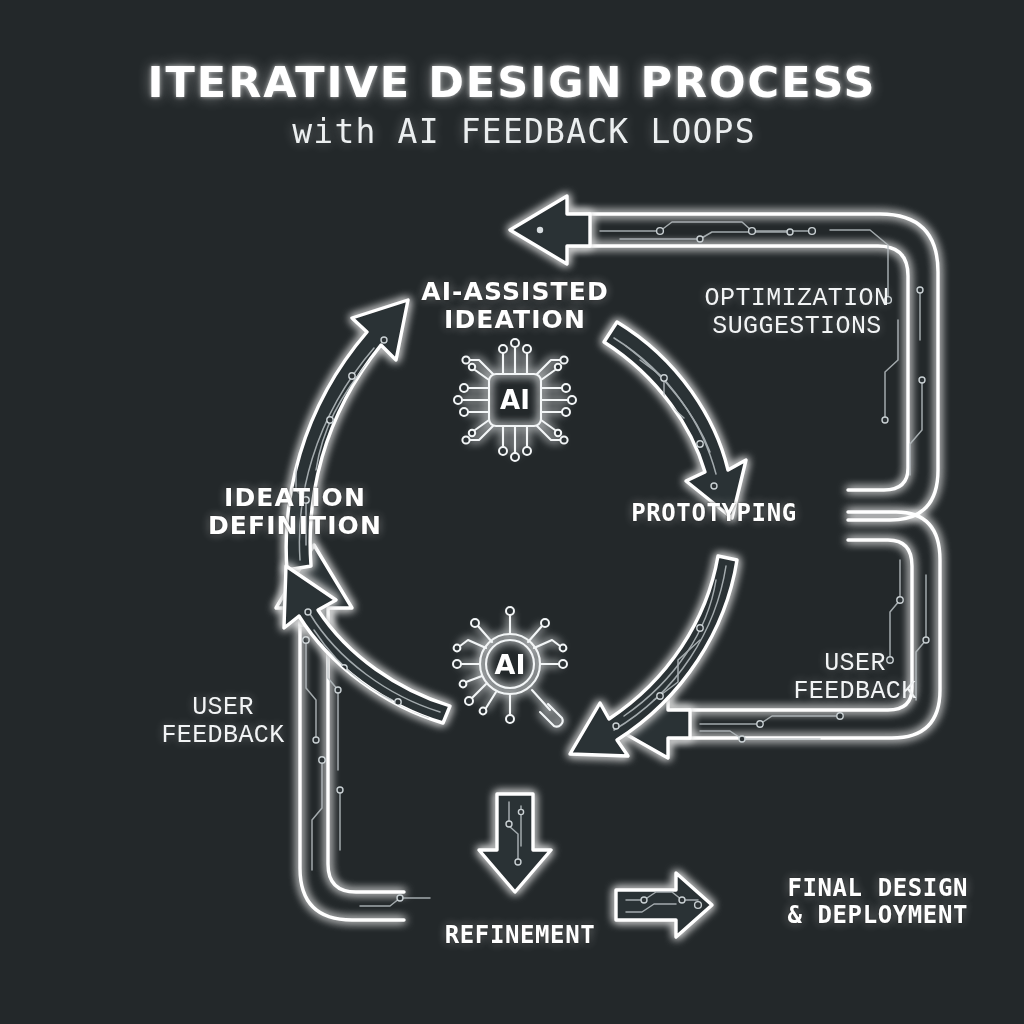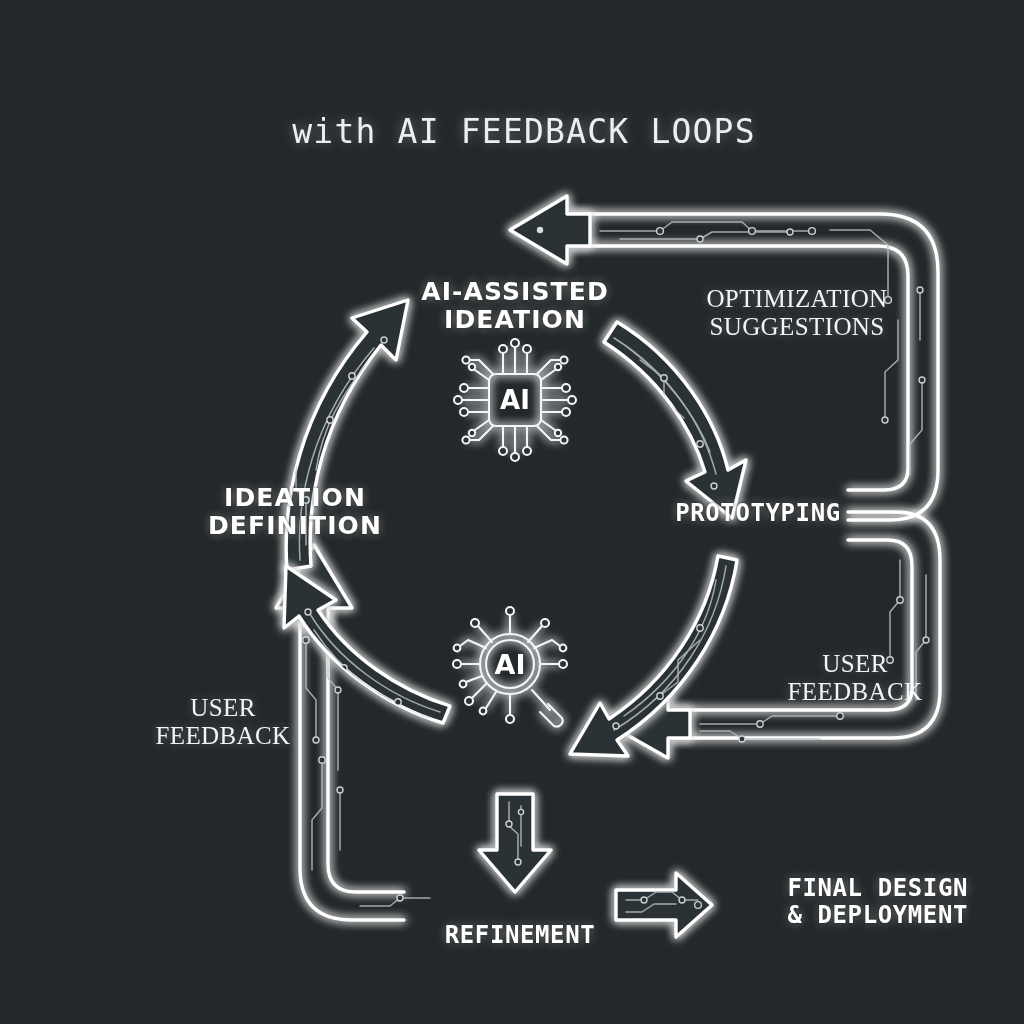--- a/index.html
+++ b/index.html
@@ -57,32 +57,32 @@
     letter-spacing: 1.1px;
     text-shadow: 0 0 10px rgba(255,255,255,0.40), 0 0 3px rgba(0,0,0,0.8);
   }
   .node-label.mono {
     font-family: "DejaVu Sans Mono", monospace;
     font-weight: bold;
     font-size: 24px;
     letter-spacing: 0.6px;
   }
   .flow-label {
-    font-family: Liberation Serif, serif;
+    font-family: Liberation Mono, monospace;
     font-weight: 400;
     font-size: 25px;
     letter-spacing: 0.4px;
     color: #f2f4f5;
     text-shadow: 0 0 10px rgba(255,255,255,0.30);
   }
 
   
   #lbl-ideation      { left: 370px; top: 278px; width: 290px; }
   #lbl-problem       { left: 160px; top: 484px; width: 270px; }
-  #lbl-prototyping   { left: 628px; top: 500px; width: 260px; }
+  #lbl-prototyping   { left: 584px; top: 500px; width: 260px; }
   #lbl-human         { left: 398px; top: 722px; width: 240px; }
   #lbl-refinement    { left: 390px; top: 922px; width: 260px; }
   #lbl-final         { left: 718px; top: 875px; width: 250px; text-align: right;}
   #lbl-opt           { left: 672px; top: 285px; width: 250px; }
   #lbl-uf-left       { left: 128px; top: 694px; width: 190px; }
   #lbl-uf-right      { left: 760px; top: 650px; width: 190px; }
 
   
   svg.layer {
     position: absolute;
@@ -400,20 +400,21 @@
         <circle cx="-43" cy="33" r="4"></circle>
         <circle cx="-2" cy="51" r="4"></circle>
         <circle cx="-55" cy="-20" r="3.4"></circle>
         <circle cx="51" cy="-20" r="3.4"></circle>
         <circle cx="-49" cy="16" r="3.4"></circle>
         <circle cx="-29" cy="43" r="3.4"></circle>
       </g>
     </g>
   </svg>
 
+  <div class="txt title">ITERATIVE DESIGN PROCESS</div>
   <div class="txt subtitle">with AI FEEDBACK LOOPS</div>
 
   <div class="txt node-label" id="lbl-ideation">AI-ASSISTED
 IDEATION</div>
 
   <div class="txt node-label" id="lbl-problem">IDEATION
 DEFINITION</div>
 
   <div class="txt node-label mono" id="lbl-prototyping">PROTOTYPING</div>
 

